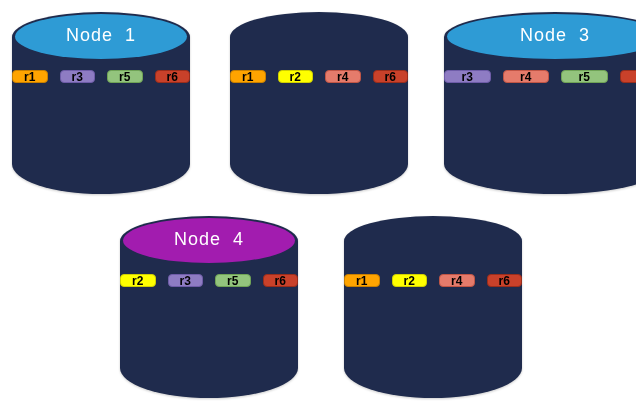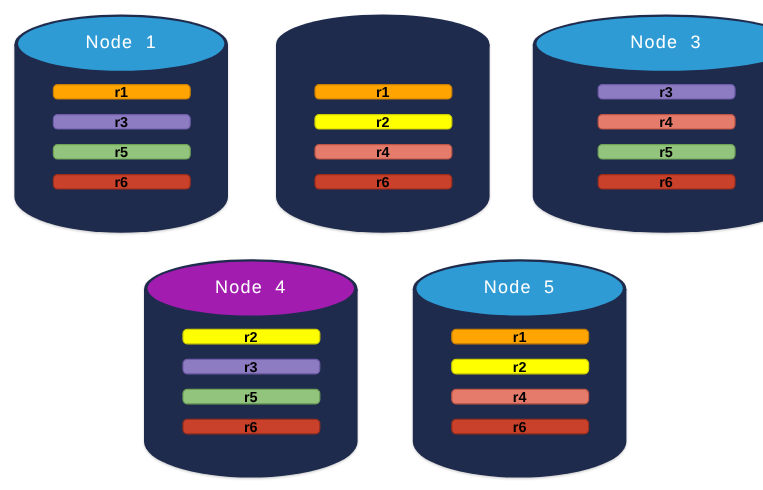--- a/index.html
+++ b/index.html
@@ -43,31 +43,31 @@
     left: 3px; right: 3px; top: 2px;
     height: 45px;
     border-radius: 50%;
     z-index: 3;
     display: flex;
     align-items: center;
     justify-content: center;
   }
   .node-title {
     color: #ffffff;
-    font-size: 15px;
+    font-size: 18px;
     letter-spacing: 1px;
     white-space: pre;
     margin-top: -2px;
   }
   .bars {
     position: absolute;
     left: 0; right: 0; top: 58px;
     z-index: 4;
     display: flex;
-    flex-direction: column;
+    flex-direction: row;
     align-items: center;
     gap: 12px;
   }
   .bar {
     width: 115px;
     height: 13px;
     box-sizing: border-box;
     border: 1px solid;
     border-radius: 4px;
     display: flex;
@@ -166,23 +166,20 @@
         </div>
         <div class="bar" style="background: rgb(201, 65, 42); border-color: rgb(154, 45, 27);">
           <span style="color: rgb(0, 0, 0);">r6</span>
         </div>
       </div>
   </div>
 
   <div class="node">
     <div class="cyl-back" style="background: rgb(31, 43, 77);"></div>
     <div class="cyl-body" style="background: rgb(31, 43, 77);"></div>
-    <div class="cyl-cap" style="background: rgb(46, 155, 213);">
-      <span class="node-title" style="color: rgb(255, 255, 255);">Node  5</span>
-    </div>
     <div class="bars">
         <div class="bar" style="background: rgb(255, 164, 0); border-color: rgb(200, 127, 0);">
           <span style="color: rgb(0, 0, 0);">r1</span>
         </div>
         <div class="bar" style="background: rgb(255, 255, 0); border-color: rgb(207, 207, 0);">
           <span style="color: rgb(0, 0, 0);">r2</span>
         </div>
         <div class="bar" style="background: rgb(229, 123, 107); border-color: rgb(192, 85, 69);">
           <span style="color: rgb(0, 0, 0);">r4</span>
         </div>

